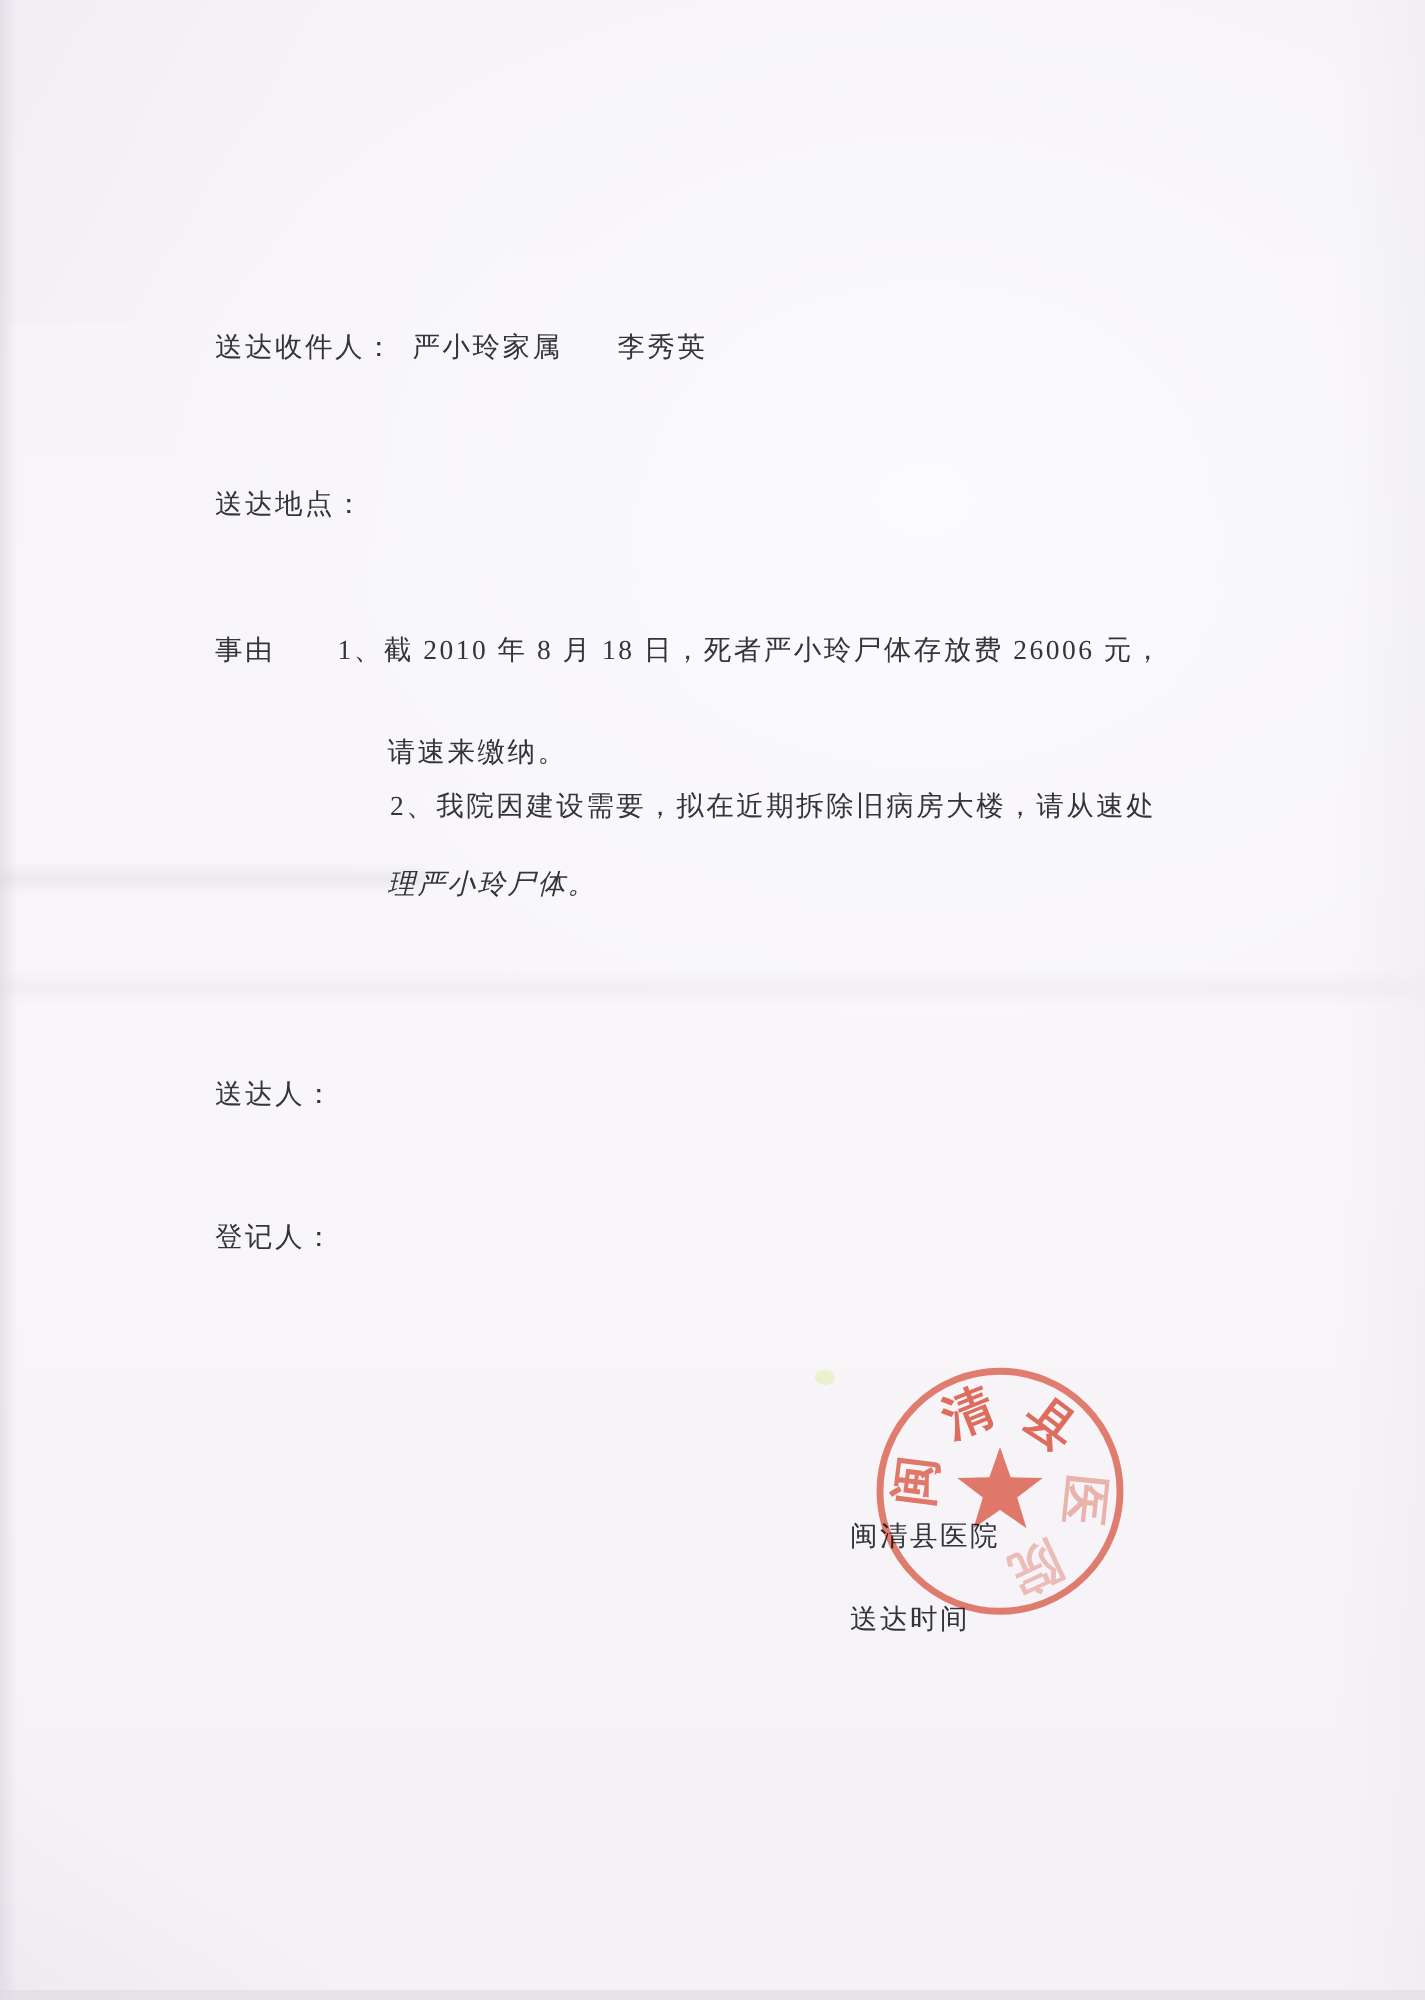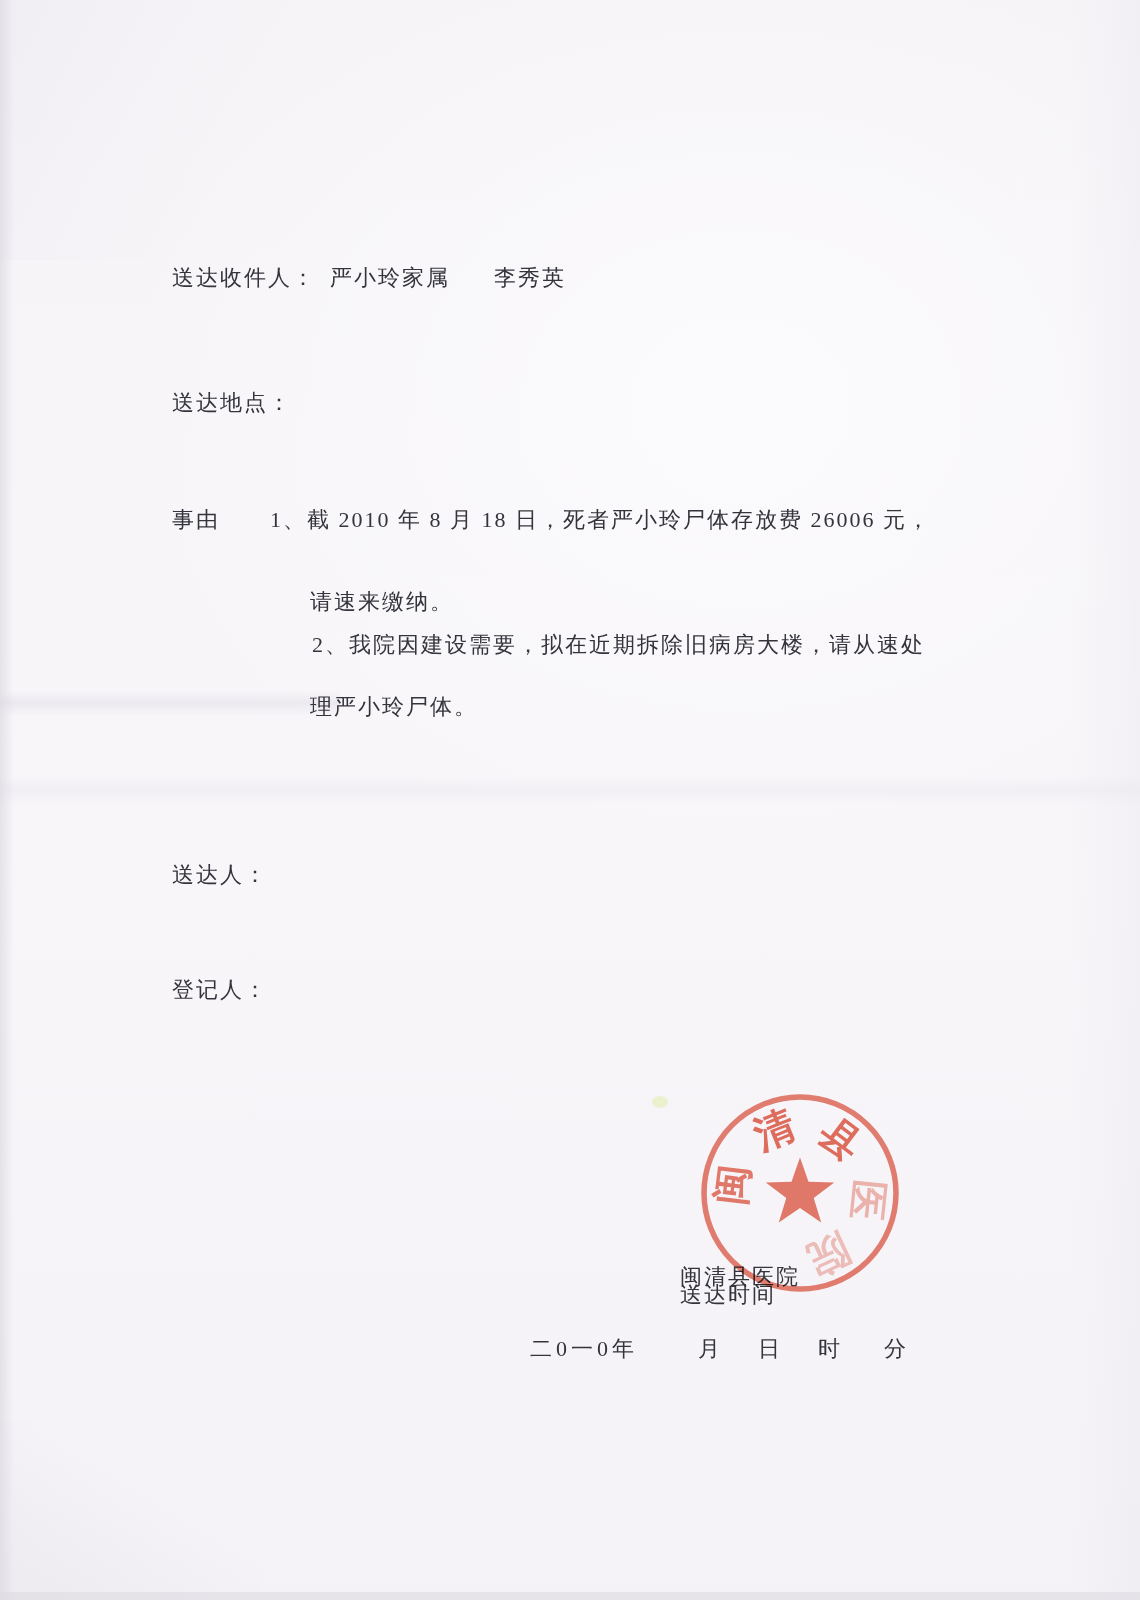--- a/index.html
+++ b/index.html
@@ -41,25 +41,25 @@
   }
   .line{position:absolute;font-size:22px;letter-spacing:2px;white-space:nowrap;}
   .recipient{left:172px;top:263px;}
   .recipient .gap1{display:inline-block;width:14px;}
   .recipient .gap2{display:inline-block;width:44px;}
   .location{left:172px;top:388px;}
   .reason-label{left:172px;top:505px;}
   .r1a{left:270px;top:505px;}
   .r1b{left:310px;top:567px;margin-top:20px;}
   .r2a{left:272px;top:630px;margin-left:40px;}
-  .r2b{left:310px;top:692px;}
+  .r2b{left:310px;top:692px;font-style:italic;}
   .closing{left:264px;top:746px;letter-spacing:1px;}
   .server{left:172px;top:860px;}
   .registrar{left:172px;top:975px;}
-  .hospital{left:680px;top:1262px;z-index:2;text-align:center;}
+  .hospital{left:680px;top:1214px;z-index:2;text-align:center;}
   .deliver-time{left:680px;top:1280px;z-index:2;}
   .dateline{left:530px;top:1334px;letter-spacing:4px;}
   .dateline span{display:inline-block;}
   .dl-month{margin-left:60px;}
   .dl-day{margin-left:34px;}
   .dl-hour{margin-left:34px;}
   .dl-minute{margin-left:40px;}
 
   .stamp{
     position:absolute;left:690px;top:1083px;width:220px;height:220px;
@@ -92,23 +92,20 @@
   <div class="line r1b">请速来缴纳。</div>
   <div class="line r2a">2、我院因建设需要，拟在近期拆除旧病房大楼，请从速处</div>
   <div class="line r2b">理严小玲尸体。</div>
 
   <div class="line server">送达人：</div>
   <div class="line registrar">登记人：</div>
 
   <div class="line hospital">闽清县医院</div>
   <div class="line deliver-time">送达时间</div>
 
-  <div class="line dateline">
-    <span class="dl-year">二0一0年</span><span class="dl-month">月</span><span class="dl-day">日</span><span class="dl-hour">时</span><span class="dl-minute">分</span>
-  </div>
 
   <svg class="stamp" viewBox="0 0 220 220" xmlns="http://www.w3.org/2000/svg">
     <circle cx="110" cy="110" r="96" fill="none" stroke="#e0503a" stroke-width="5.5" opacity="0.82"></circle>
     <path fill="#e0503a" opacity="0.85" d="M110,74.5 L118.5,98.85 L144.2,99.4 L123.7,115 L131.2,139.6 L110,124.9 L88.8,139.6 L96.3,115 L75.8,99.4 L101.5,98.85 Z"></path>
     <g font-family="Liberation Serif, DejaVu Serif, serif" font-size="40" fill="#e0503a" text-anchor="middle" font-weight="700">
       <text x="42.5" y="101.7" transform="rotate(-83 42.5 101.7)" dominant-baseline="central" opacity="0.85">闽</text>
       <text x="84.5" y="47" transform="rotate(-22 84.5 47)" dominant-baseline="central" opacity="0.92">清</text>
       <text x="150.9" y="55.7" transform="rotate(37 150.9 55.7)" dominant-baseline="central" opacity="0.92">县</text>
       <text x="177.6" y="117.1" transform="rotate(96 177.6 117.1)" dominant-baseline="central" opacity="0.45">医</text>
       <text x="138.7" y="171.6" transform="rotate(155 138.7 171.6)" dominant-baseline="central" opacity="0.38">院</text>

